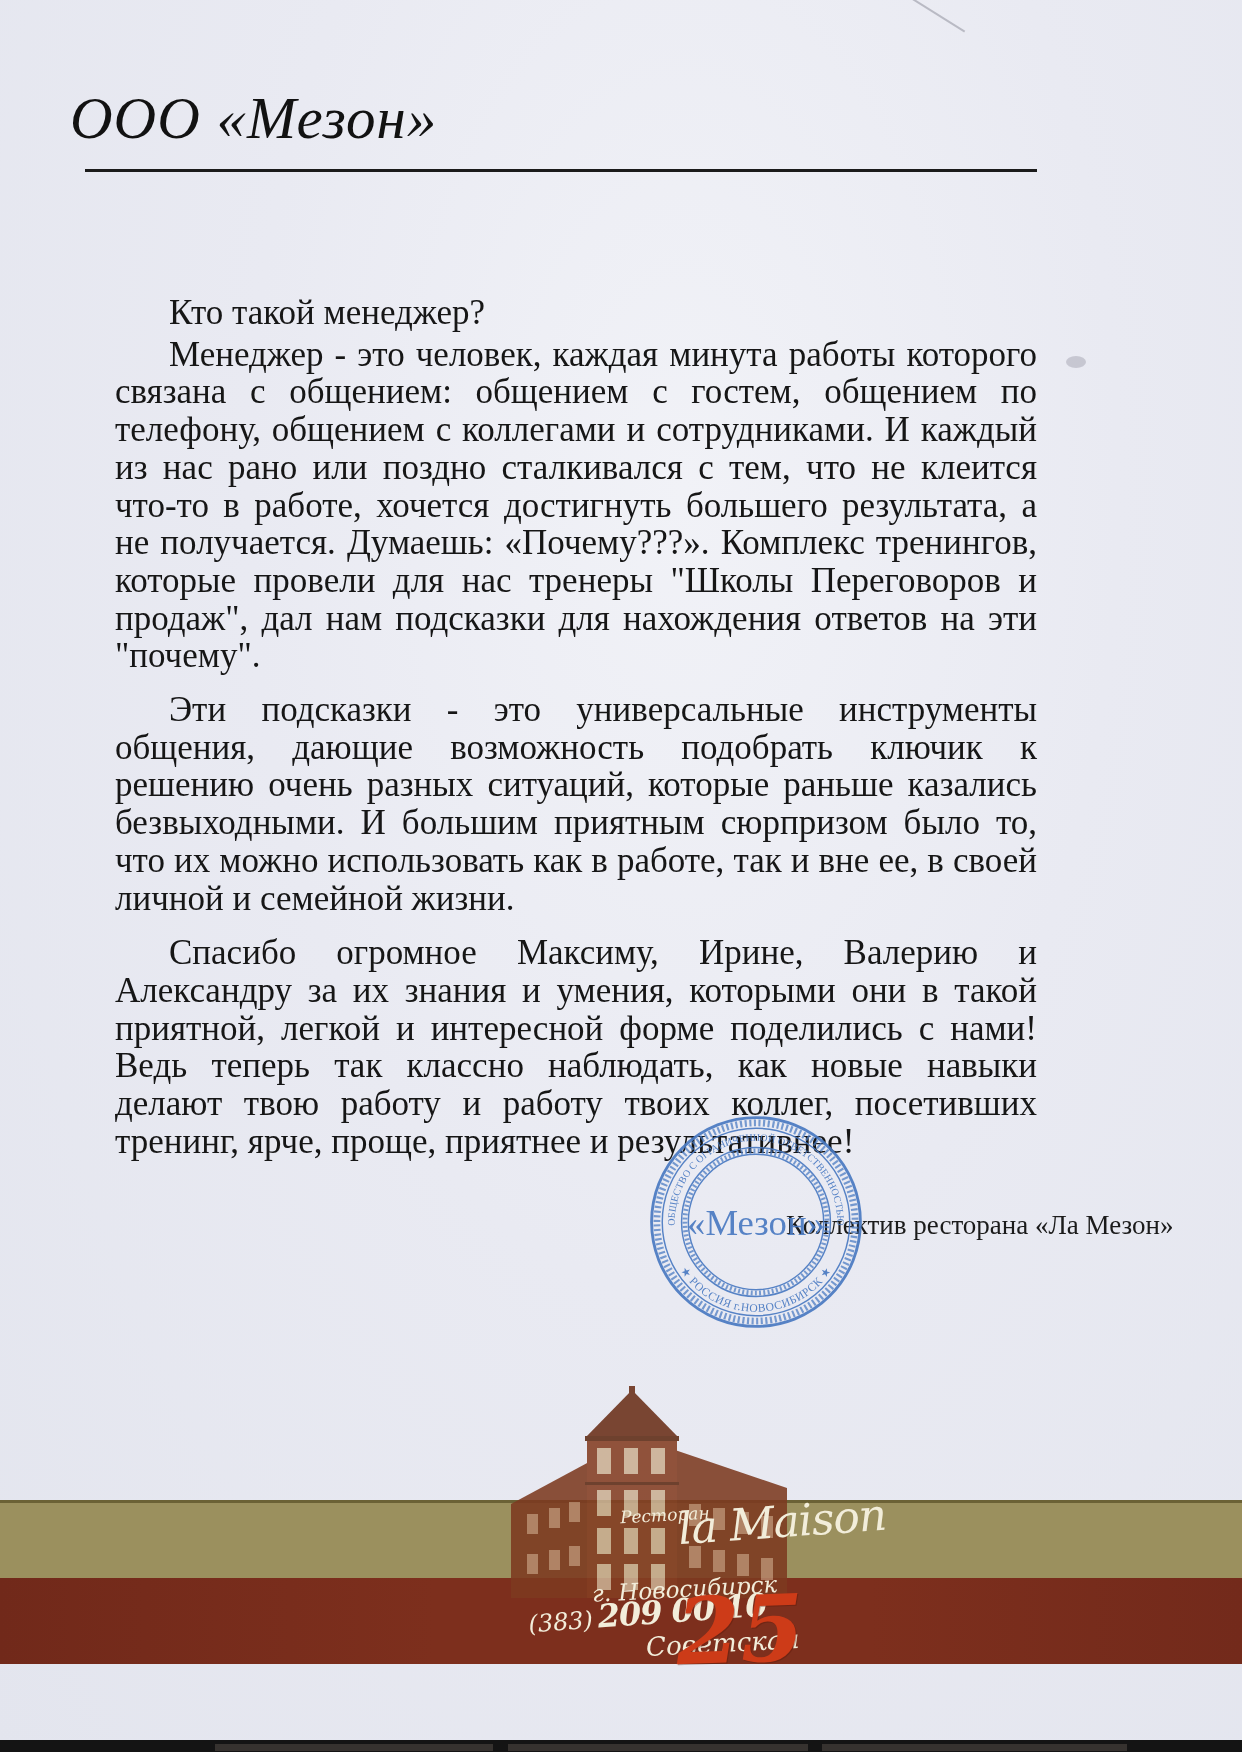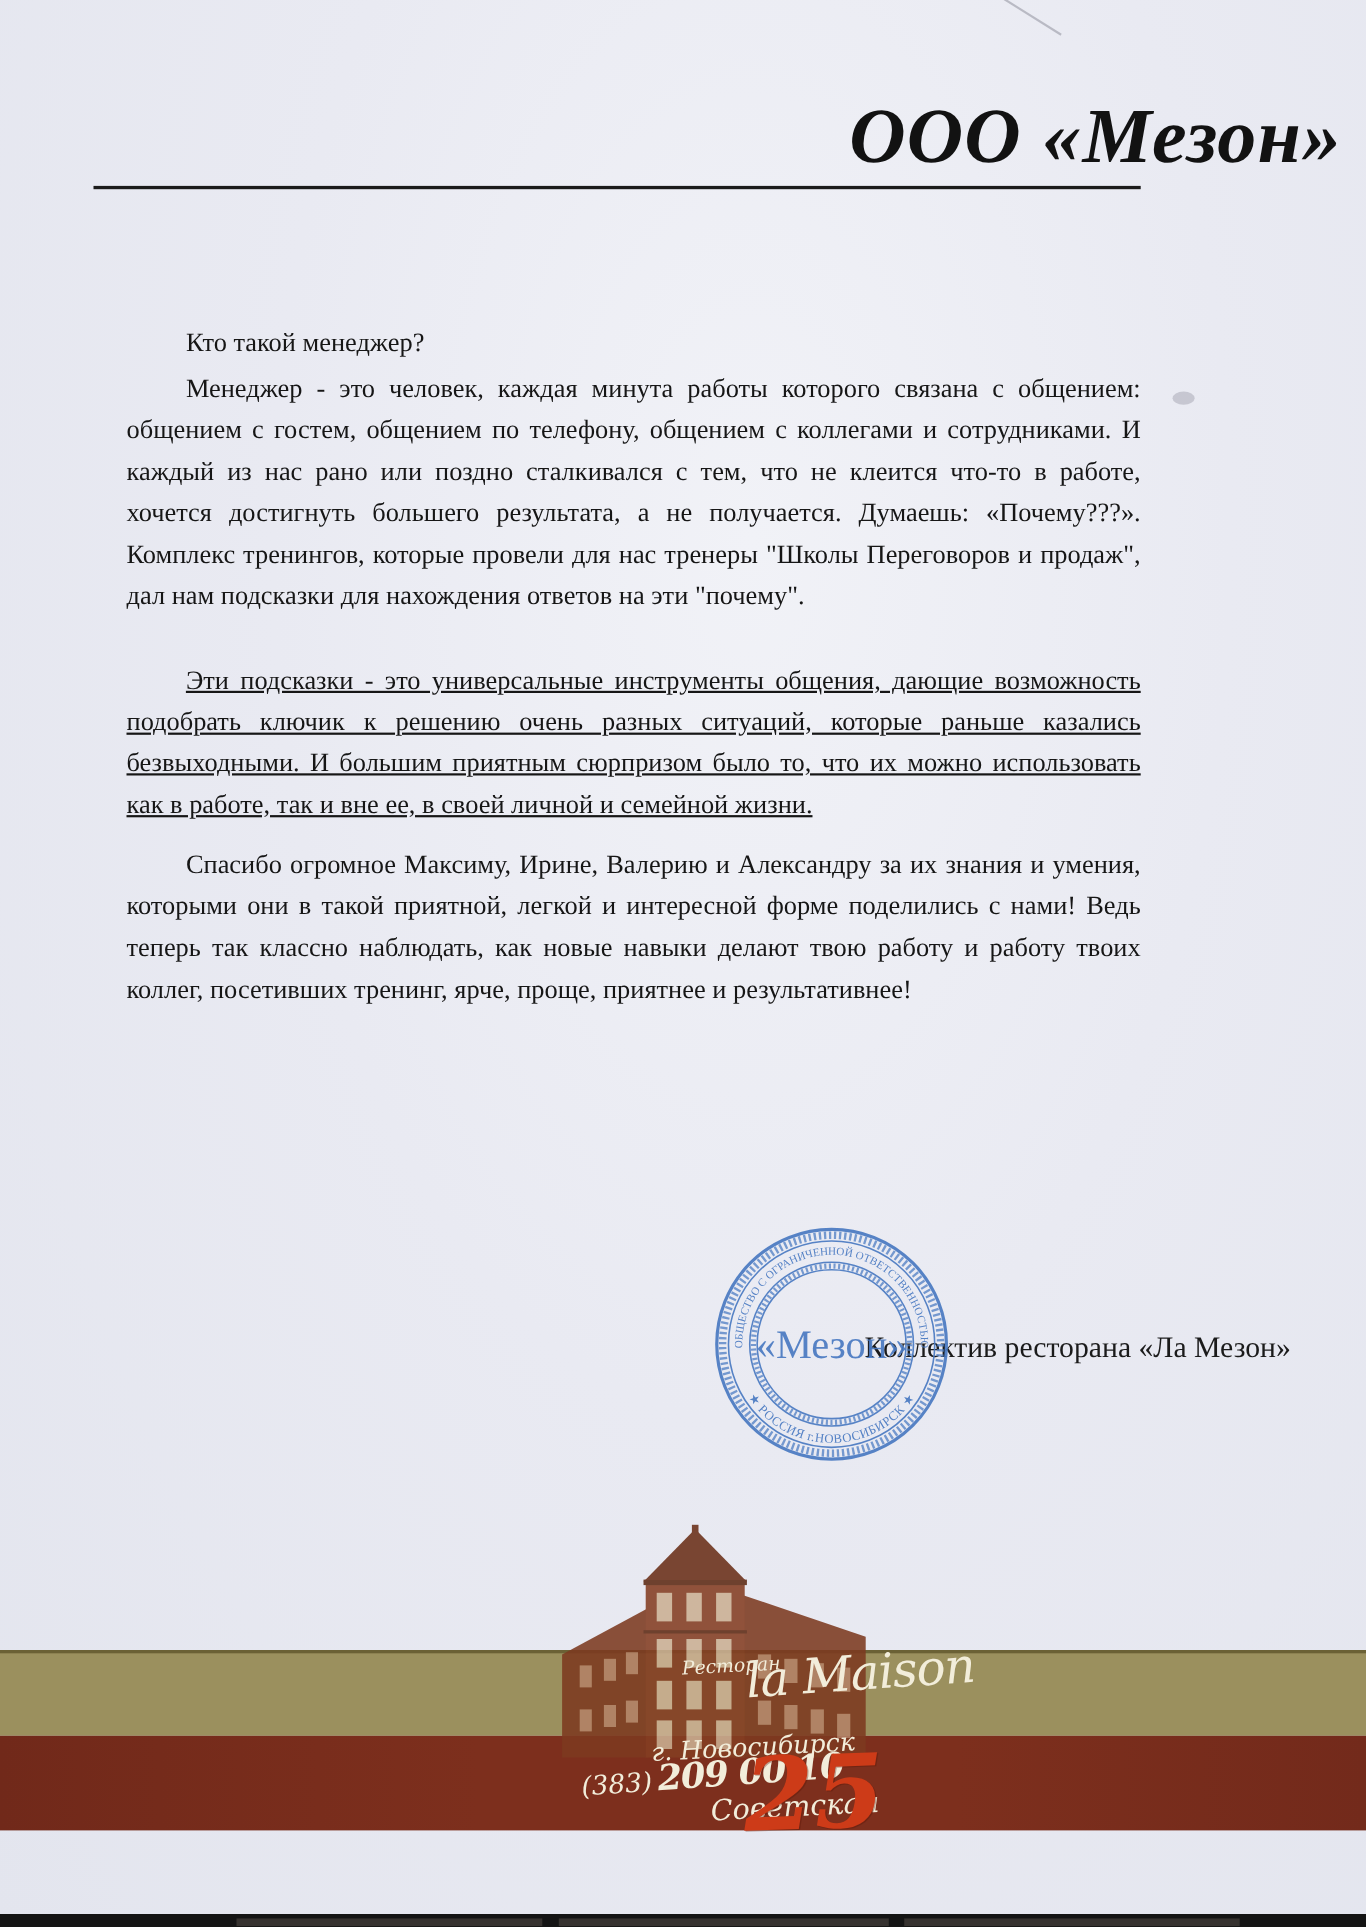--- a/index.html
+++ b/index.html
@@ -2,33 +2,33 @@
 <html><head>
 <meta charset="utf-8">
 <style>
   html,body{margin:0;padding:0;background:#c9c9cf;}
   .page{
     position:relative;width:1242px;height:1752px;overflow:hidden;
     background:radial-gradient(ellipse at 55% 28%, #f1f2f7 0%, #e9eaf2 45%, #e3e5ee 100%);
     font-family:"Liberation Serif", serif;color:#141414;
   }
   .title{
-    position:absolute;top:84px;left:70px;width:1150px;margin:0;text-align:right;
-    font-family:"Liberation Serif", serif;font-style:italic;font-weight:700;
-    font-size:71px;letter-spacing:1px;color:#121212;
+    position:absolute;top:84px;left:70px;width:1150px;margin:0;text-align:left;
+    font-family:"Liberation Serif", serif;font-style:italic;font-weight:400;
+    font-size:59px;letter-spacing:1px;color:#121212;
   }
   .title-rule{position:absolute;top:169px;left:85px;width:952px;height:3px;background:#1b1b1b;}
   .letter-body{
     position:absolute;top:294px;left:115px;width:922px;
-    font-size:24px;line-height:37.7px;text-align:justify;color:#161616;
+    font-size:35px;line-height:37.7px;text-align:justify;color:#161616;
   }
   .letter-body p{margin:0;}
   .letter-body p.ind{text-indent:54px;}
   .letter-body p.q{margin-bottom:4px;}
-  .letter-body p.sp{margin-top:39px;text-decoration:underline;}
+  .letter-body p.sp{margin-top:16px;}
   .letter-body p.sp2{margin-top:17px;}
   .signature{
     position:absolute;left:786px;top:1210px;font-size:27px;color:#1b1b1b;
     white-space:nowrap;z-index:2;
   }
   .stamp{position:absolute;left:640px;top:1106px;width:232px;height:232px;z-index:3;opacity:.92;}
   .footer-band-olive{
     position:absolute;top:1500px;left:0;width:1242px;height:75px;
     background:#9b905e;border-top:3px solid #6b6135;z-index:0;
   }

